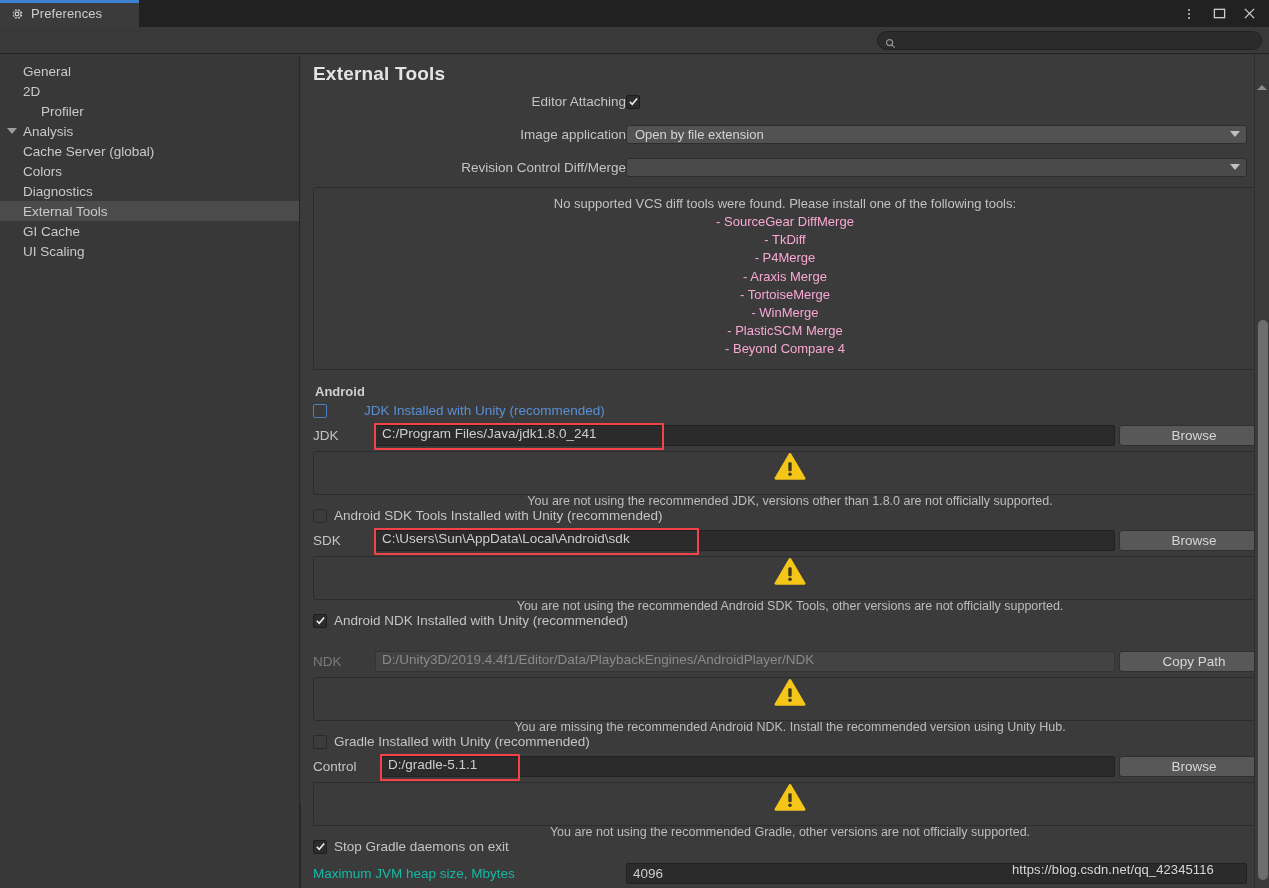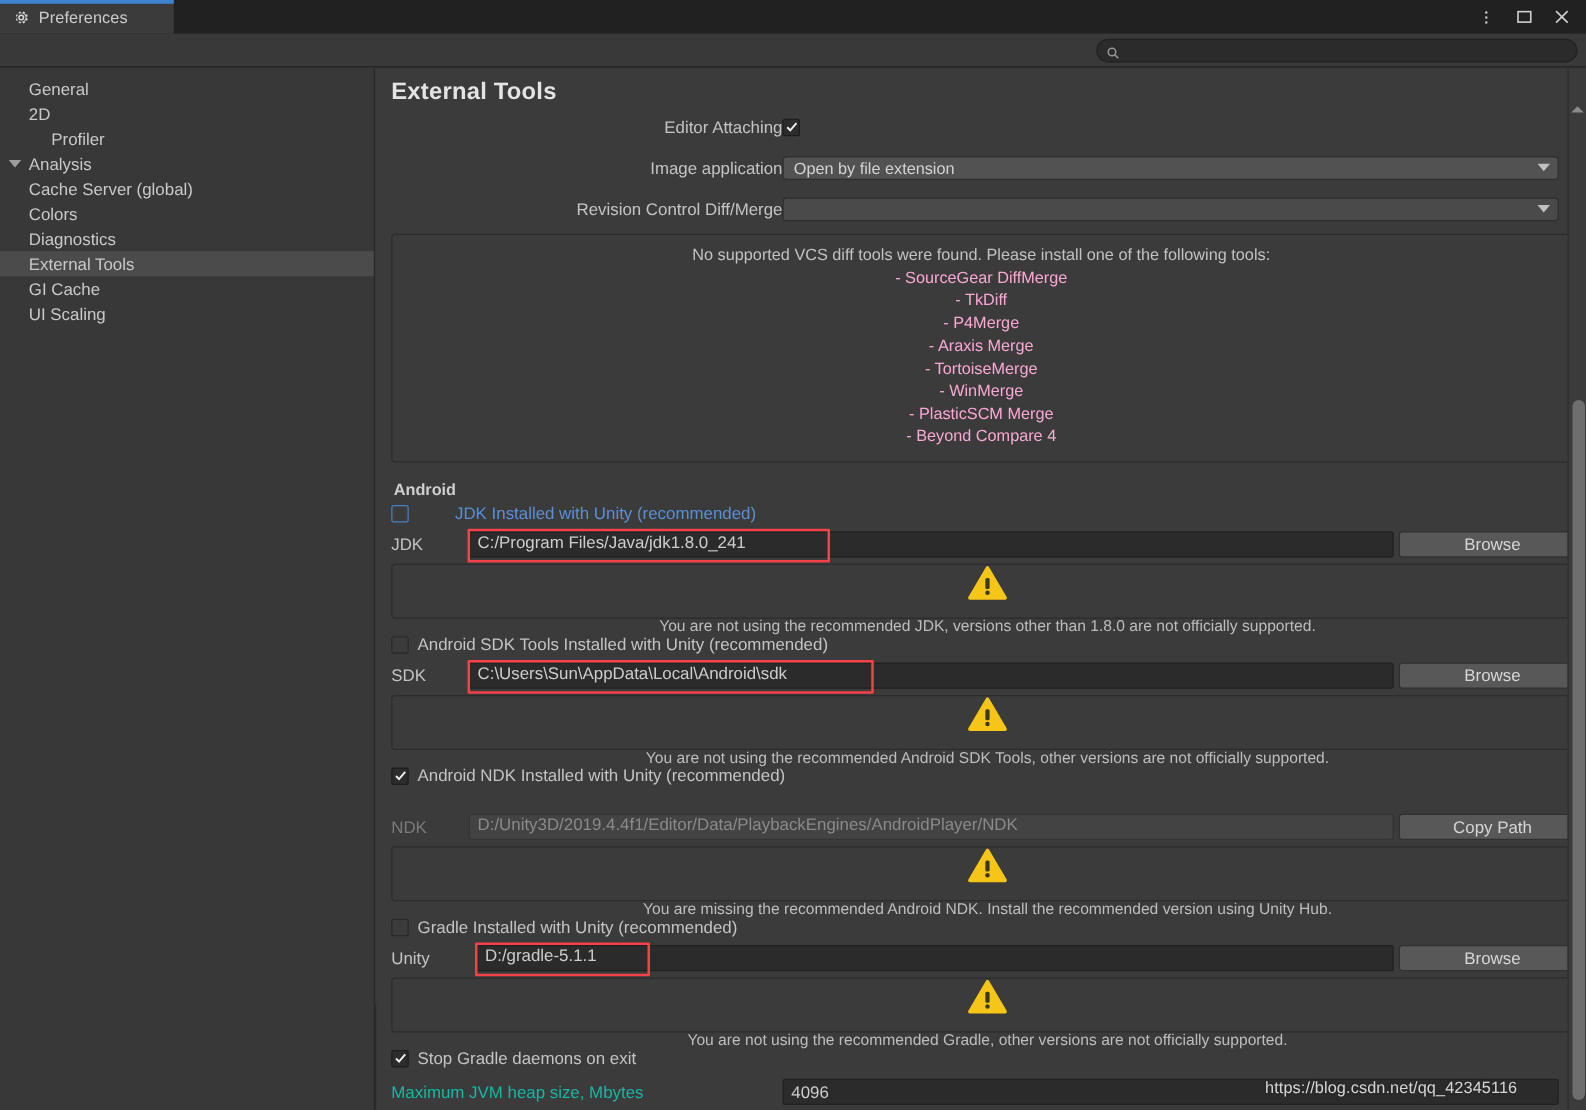--- a/index.html
+++ b/index.html
@@ -374,21 +374,21 @@
         </svg>
       </span>
       <span class="warn-text">You are missing the recommended Android NDK. Install the recommended version using Unity Hub.</span>
     </div>
 
     <div class="cb-row" style="margin-top:11px">
       <span class="cb plain"></span>
       <span class="cb-text">Gradle Installed with Unity (recommended)</span>
     </div>
     <div class="path-row" style="margin-top:4px">
-      <span class="path-name" style="width:68px">Unity</span>
+      <span class="path-name" style="width:68px">Control</span>
       <span class="path-field">
         <span>D:/gradle-5.1.1</span>
         <span class="hl" style="width:140px"></span>
       </span>
       <span class="browse-btn">Browse</span>
     </div>
     <div class="warnbox">
       <span class="warn-icon">
         <svg viewBox="0 0 34 31" xmlns="http://www.w3.org/2000/svg">
           <path d="M17 2.5 L32 28 L2 28 Z" fill="#f5c518" stroke="#f5c518" stroke-width="3" stroke-linejoin="round"></path>

